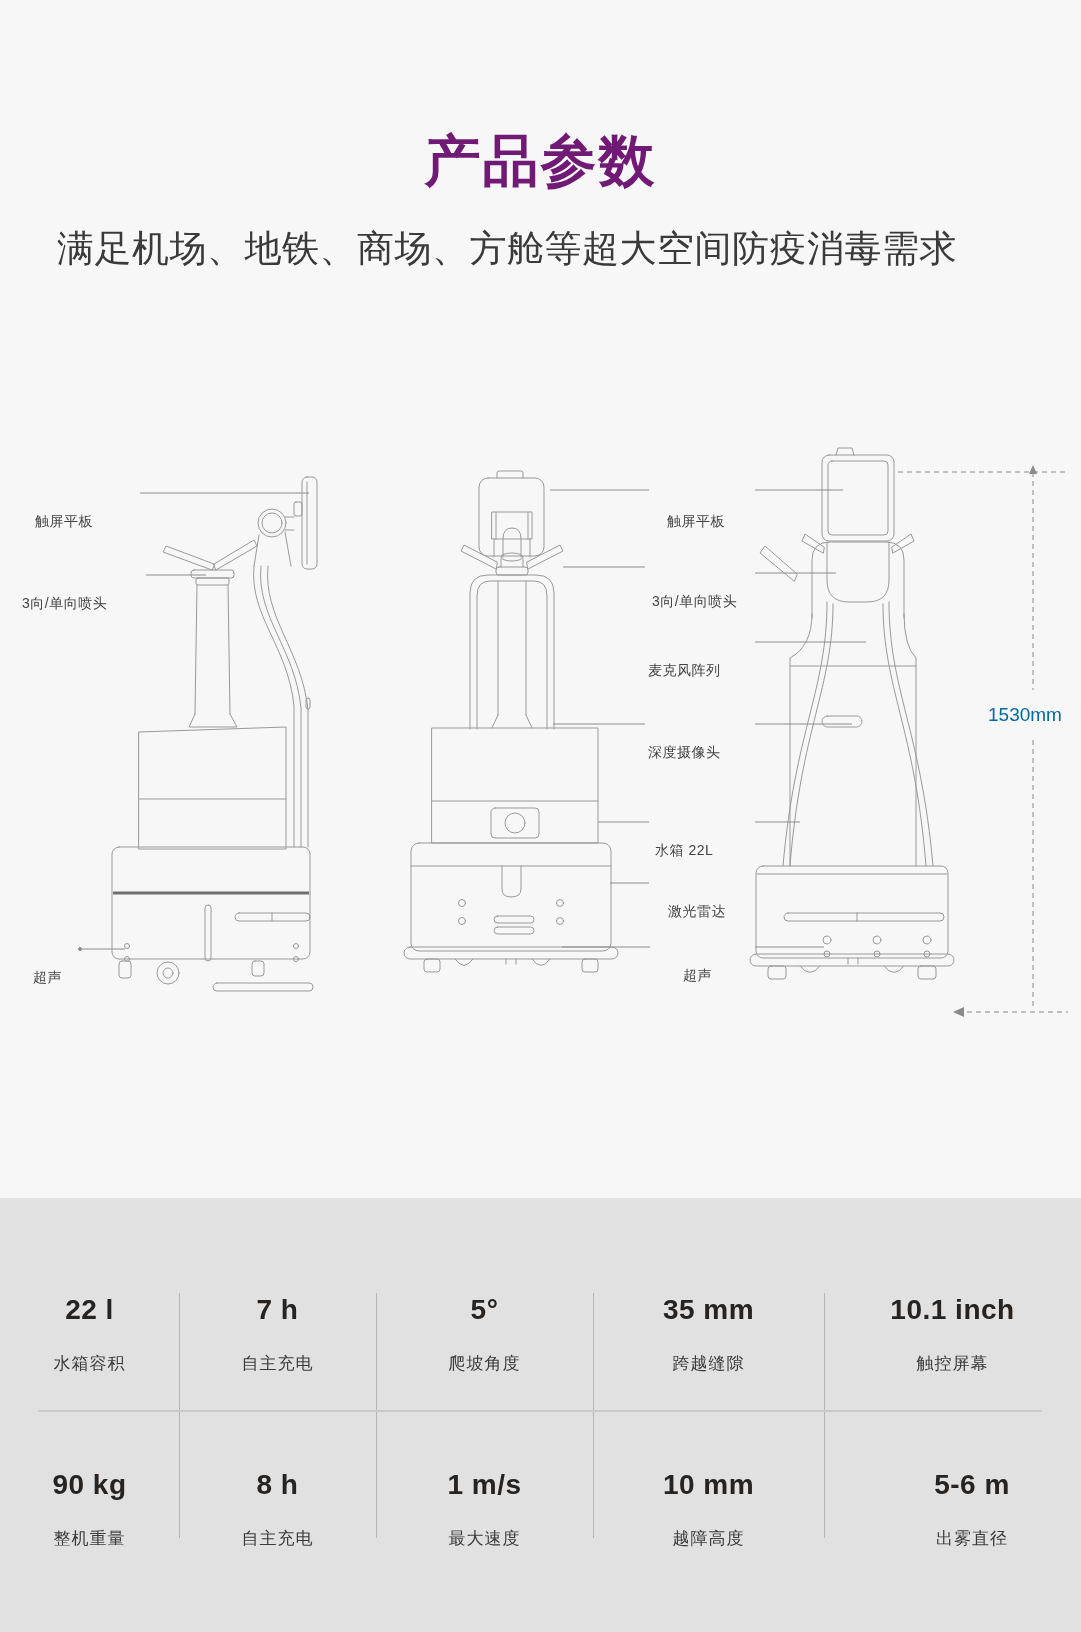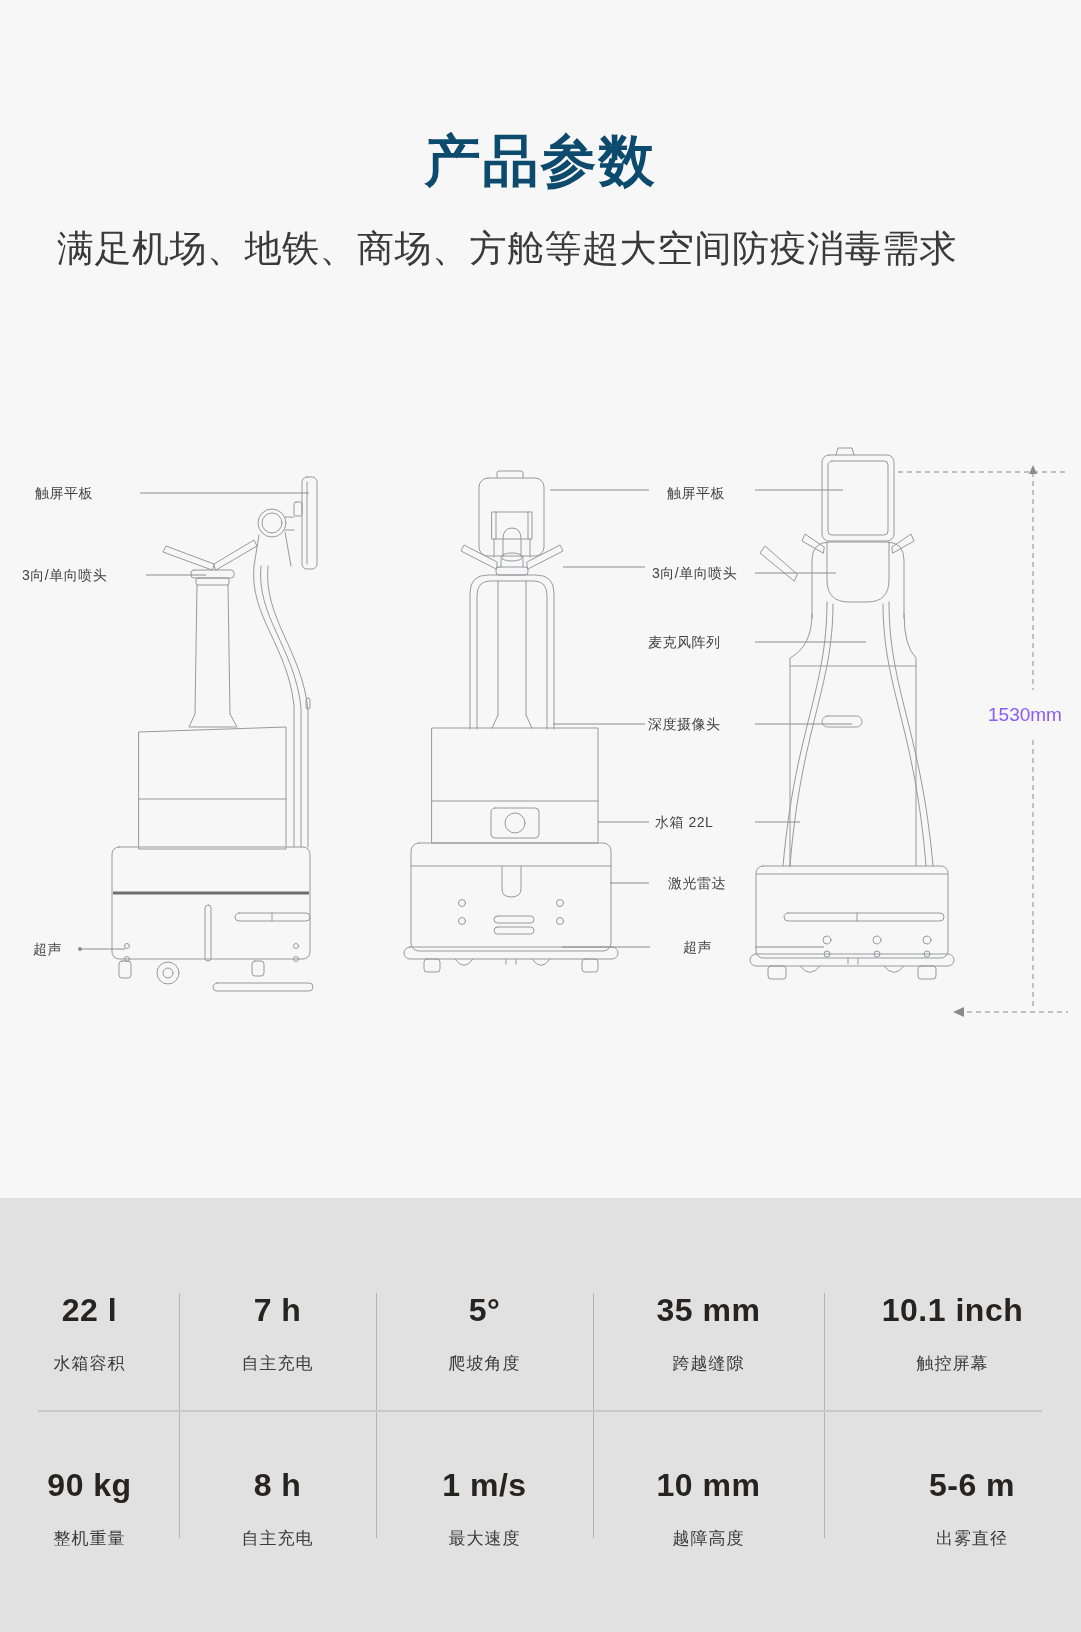--- a/index.html
+++ b/index.html
@@ -4,46 +4,46 @@
 <style>
   html,body{margin:0;padding:0;background:#f7f7f7;}
   #page{
     position:relative;width:1081px;height:1632px;margin:0 auto;
     background:#f7f7f7;overflow:hidden;
     font-family:"Liberation Sans","DejaVu Sans",sans-serif;color:#333;
   }
   .abs{position:absolute;}
   #title{
     left:0;right:0;top:124px;text-align:center;
-    font-size:56px;font-weight:700;color:#0c4a6e;letter-spacing:2px;
+    font-size:56px;font-weight:700;color:#701a75;letter-spacing:2px;
   }
   #intro{
     left:57px;top:218px;width:980px;
     font-size:37px;line-height:62px;color:#3a3a3a;letter-spacing:0.5px;
     white-space:nowrap;
   }
   svg#diagram-svg{position:absolute;left:0;top:0;pointer-events:none;}
   .draw{stroke:#98999b;fill:none;stroke-width:1;stroke-linecap:round;stroke-linejoin:round;}
   .draw-dark{stroke:#6f6f6f;fill:none;stroke-width:3;}
   .leader{stroke:#8c8c8c;fill:none;stroke-width:1;}
   .dash{stroke:#8a8a8a;fill:none;stroke-width:1;stroke-dasharray:5 4;}
   .arrowfill{fill:#8a8a8a;stroke:none;}
   .dlabel{
     position:absolute;font-size:14px;line-height:14px;color:#434343;
-    white-space:nowrap;letter-spacing:0.5px;
+    white-space:nowrap;letter-spacing:0.5px;margin-top:28px;
   }
   #dim-label{
-    position:absolute;font-size:19px;line-height:19px;color:#8b5cf6;white-space:nowrap;
+    position:absolute;font-size:19px;line-height:19px;color:#0369a1;white-space:nowrap;
   }
   #spec-section{
     left:0;top:1198px;width:1081px;height:434px;background:#e1e1e1;
   }
   .spec-cell{position:absolute;text-align:center;}
   .spec-value{
-    font-size:32px;font-weight:700;color:#272320;line-height:62px;letter-spacing:0.5px;
+    font-size:28px;font-weight:700;color:#272320;line-height:62px;letter-spacing:0.5px;
   }
   .spec-label{
     font-size:17px;color:#3a3a3a;line-height:22px;margin-top:12px;letter-spacing:1px;
   }
   .vdiv{position:absolute;width:1px;background:#b5b5b5;}
   .hdiv{position:absolute;height:2px;background:#c9c9c9;}
 </style>
 </head>
 <body>
 

